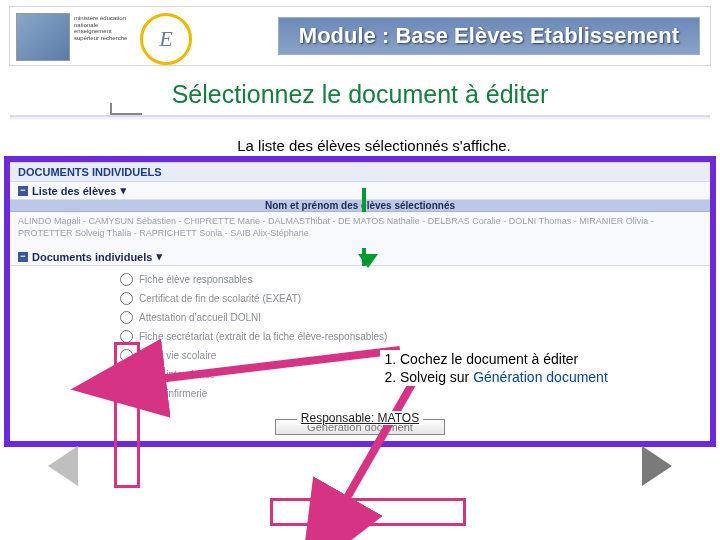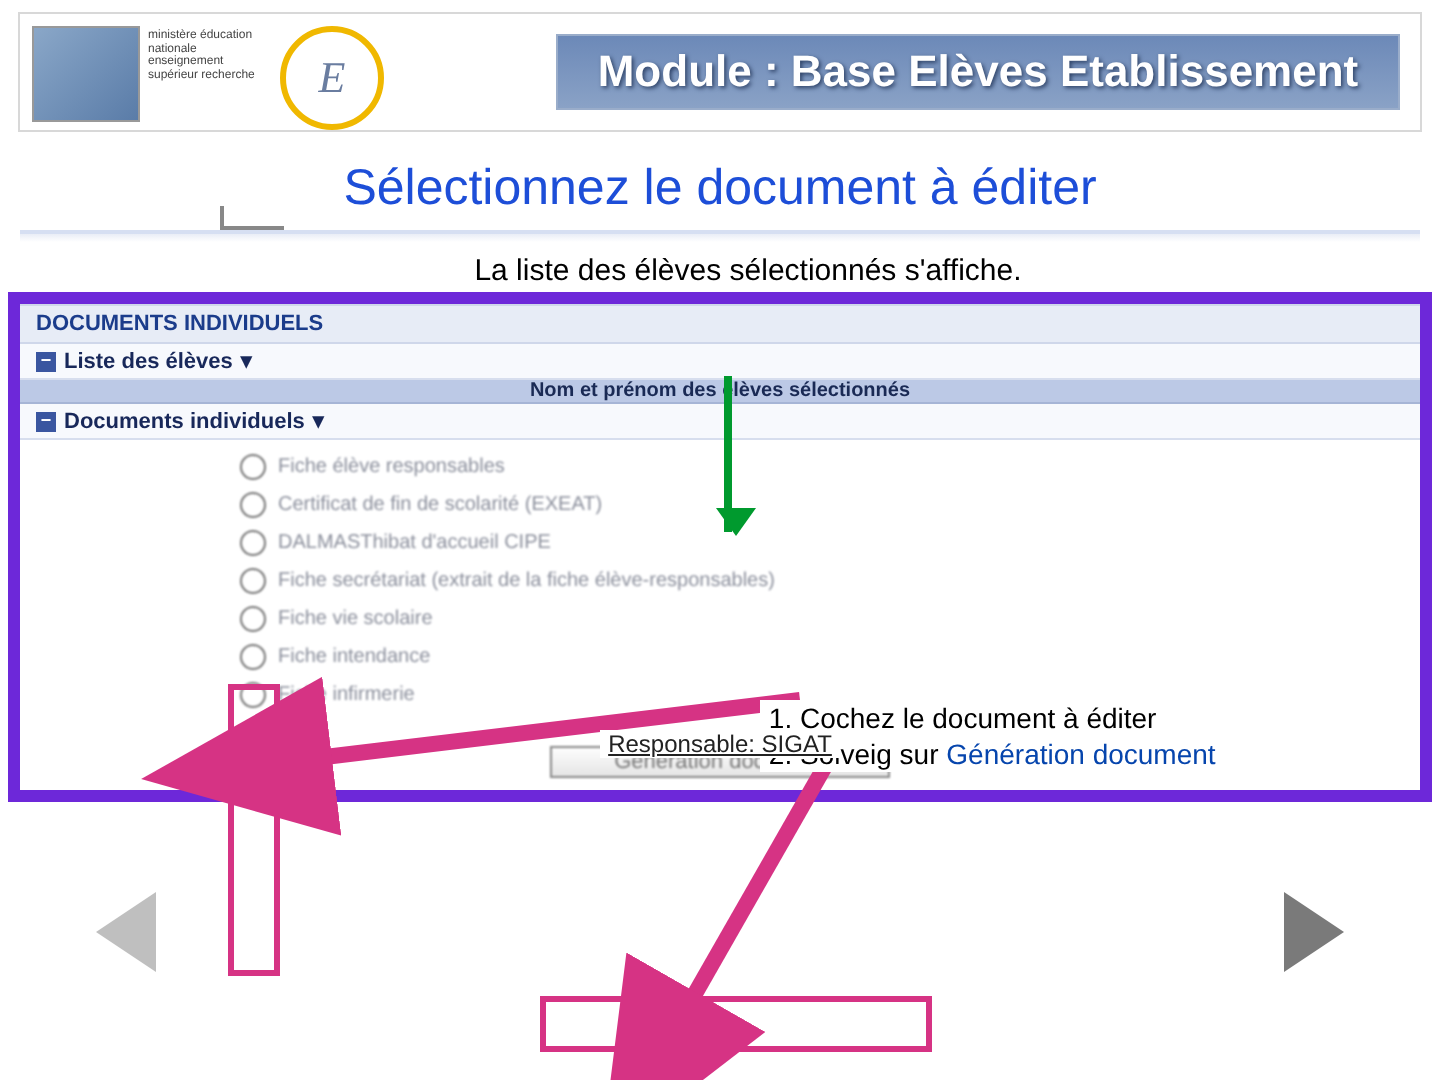--- a/index.html
+++ b/index.html
@@ -57,21 +57,21 @@
     font-size: 22px;
     display: flex; align-items: center; justify-content: center;
     text-shadow: 1px 1px 2px #2e4266;
   }
   .title-row {
     width: 700px;
     margin: 0 auto;
     padding: 14px 0 6px;
     text-align: center;
     font-size: 25px;
-    color: #1d4ed8;
+    color: #15803d;
     border-bottom: 2px solid #d6dff2;
     position: relative;
   }
   .title-row::after {
     content:"";
     position:absolute; left:0; right:0; bottom:-6px; height:4px;
     background: linear-gradient(#e9edf6, transparent);
   }
   .title-tick {
     position: absolute;
@@ -79,21 +79,21 @@
     width: 32px; height: 2px;
     background: #888;
   }
   .title-tick::before {
     content:""; position:absolute; left:0; top:-10px; width:0; height:10px;
     border-left:2px solid #888;
   }
   .caption {
     text-align: center;
     font-size: 15px;
-    padding: 10px 0 2px;
+    padding: 20px 0 2px;
     margin-left: 28px;
   }
   
   .app {
     width: 700px;
     margin: 0 auto;
     border: 6px solid #6d28d9;
   }
   .section-head {
     background: #e7ecf6;
@@ -260,60 +260,61 @@
 
 <div class="app">
   <div class="section-head">DOCUMENTS INDIVIDUELS</div>
 
   <div class="sub-row">
     <span class="toggle">−</span>
     <span>Liste des élèves</span>
     <span>▾</span>
   </div>
   <div class="names-header">Nom et prénom des élèves sélectionnés</div>
+  <div class="names-body">ALINDO Magali - CAMYSUN Sébastien - CHIPRETTE Marie - DALMASThibat - DE MATOS Nathalie - DELBRAS Coralie - DOLNI Thomas - MIRANIER Olivia - PROTETTER Solveig Thalia - RAPRICHETT Sonia - SAIB Alix-Stéphane</div>
 
   <div class="sub-row">
     <span class="toggle">−</span>
     <span>Documents individuels</span>
     <span>▾</span>
   </div>
 
   <div class="docs-list">
     <label class="doc-item">
       <input type="radio" name="doc" style="">
       <span>Fiche élève responsables</span>
     </label>
     <label class="doc-item">
       <input type="radio" name="doc" style="">
       <span>Certificat de fin de scolarité (EXEAT)</span>
     </label>
     <label class="doc-item">
       <input type="radio" name="doc" style="">
-      <span>DALMASThibat d'accueil CIPE</span>
+      <span>Attestation d'accueil DOLNI</span>
     </label>
     <label class="doc-item">
       <input type="radio" name="doc" style="">
       <span>Fiche secrétariat (extrait de la fiche élève-responsables)</span>
     </label>
     <label class="doc-item">
       <input type="radio" name="doc" style="">
       <span>Fiche vie scolaire</span>
     </label>
     <label class="doc-item">
       <input type="radio" name="doc" style="">
       <span>Fiche intendance</span>
     </label>
     <label class="doc-item">
       <input type="radio" name="doc" style="">
       <span>Fiche infirmerie</span>
     </label>
   </div>
 
   <div class="gen-wrap">
-    <span class="gen-label">Responsable: SIGAT</span>
+    <span class="gen-label">Responsable: MATOS</span>
     <button class="gen-btn">Génération document</button>
   </div>
 </div>
 
 <div class="hl-radio"></div>
 <div class="hl-gen"></div>
 
 <div class="arrow-pink-a">
   <svg width="220" height="60">
     <defs>

